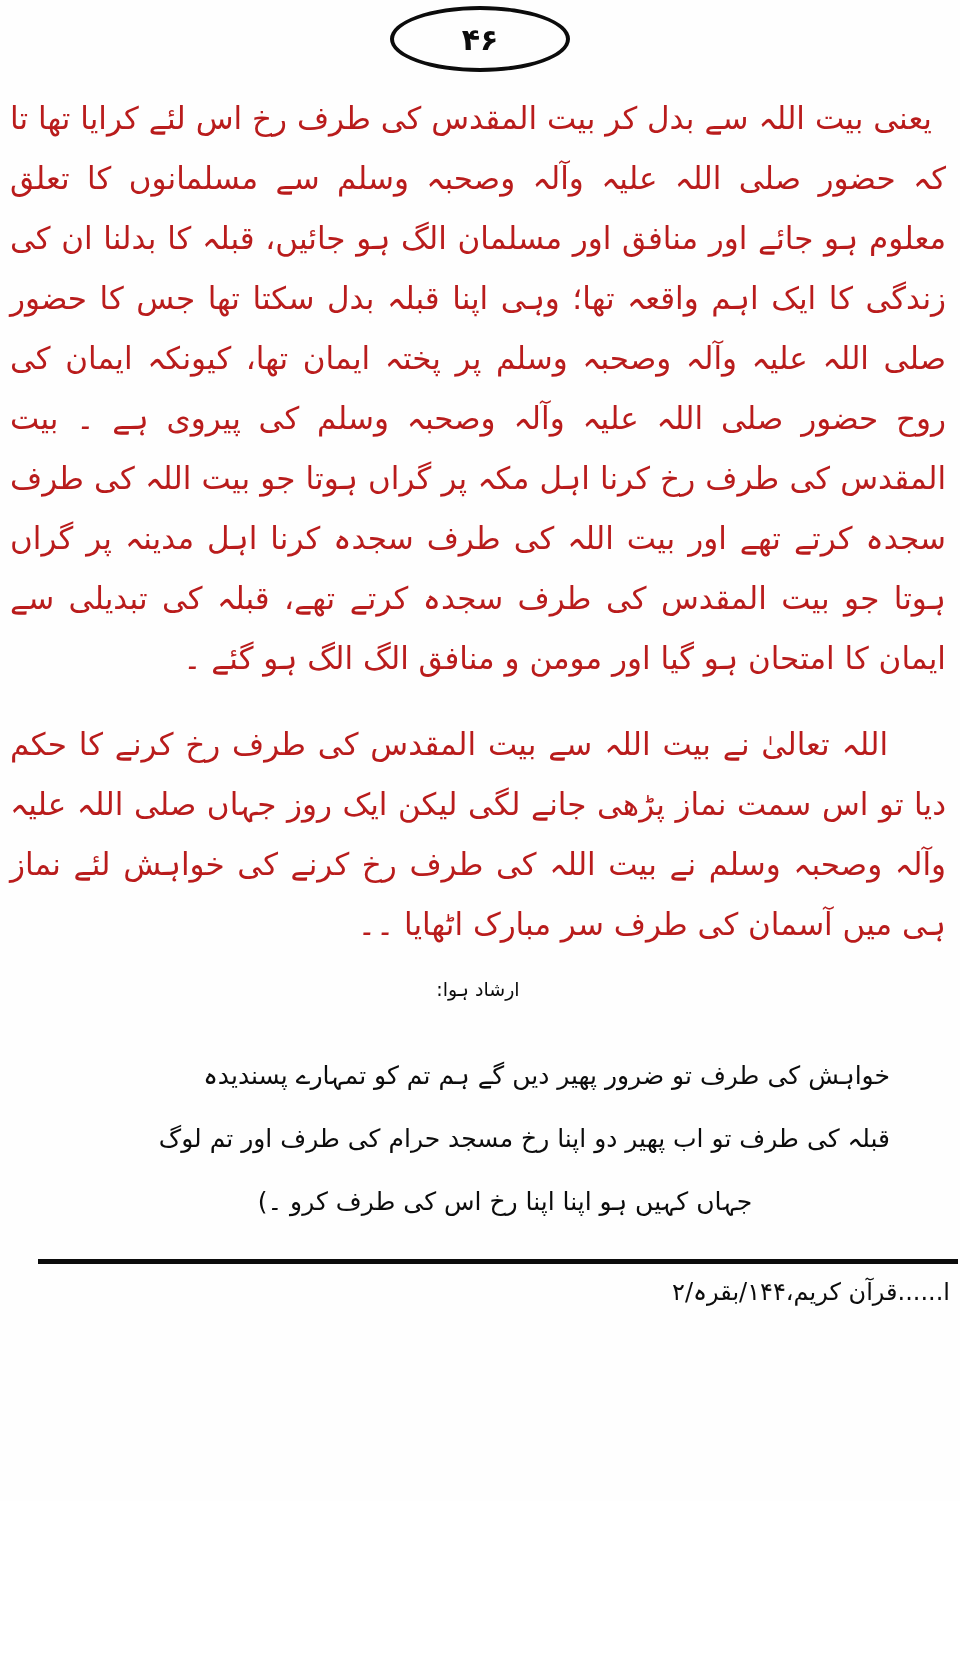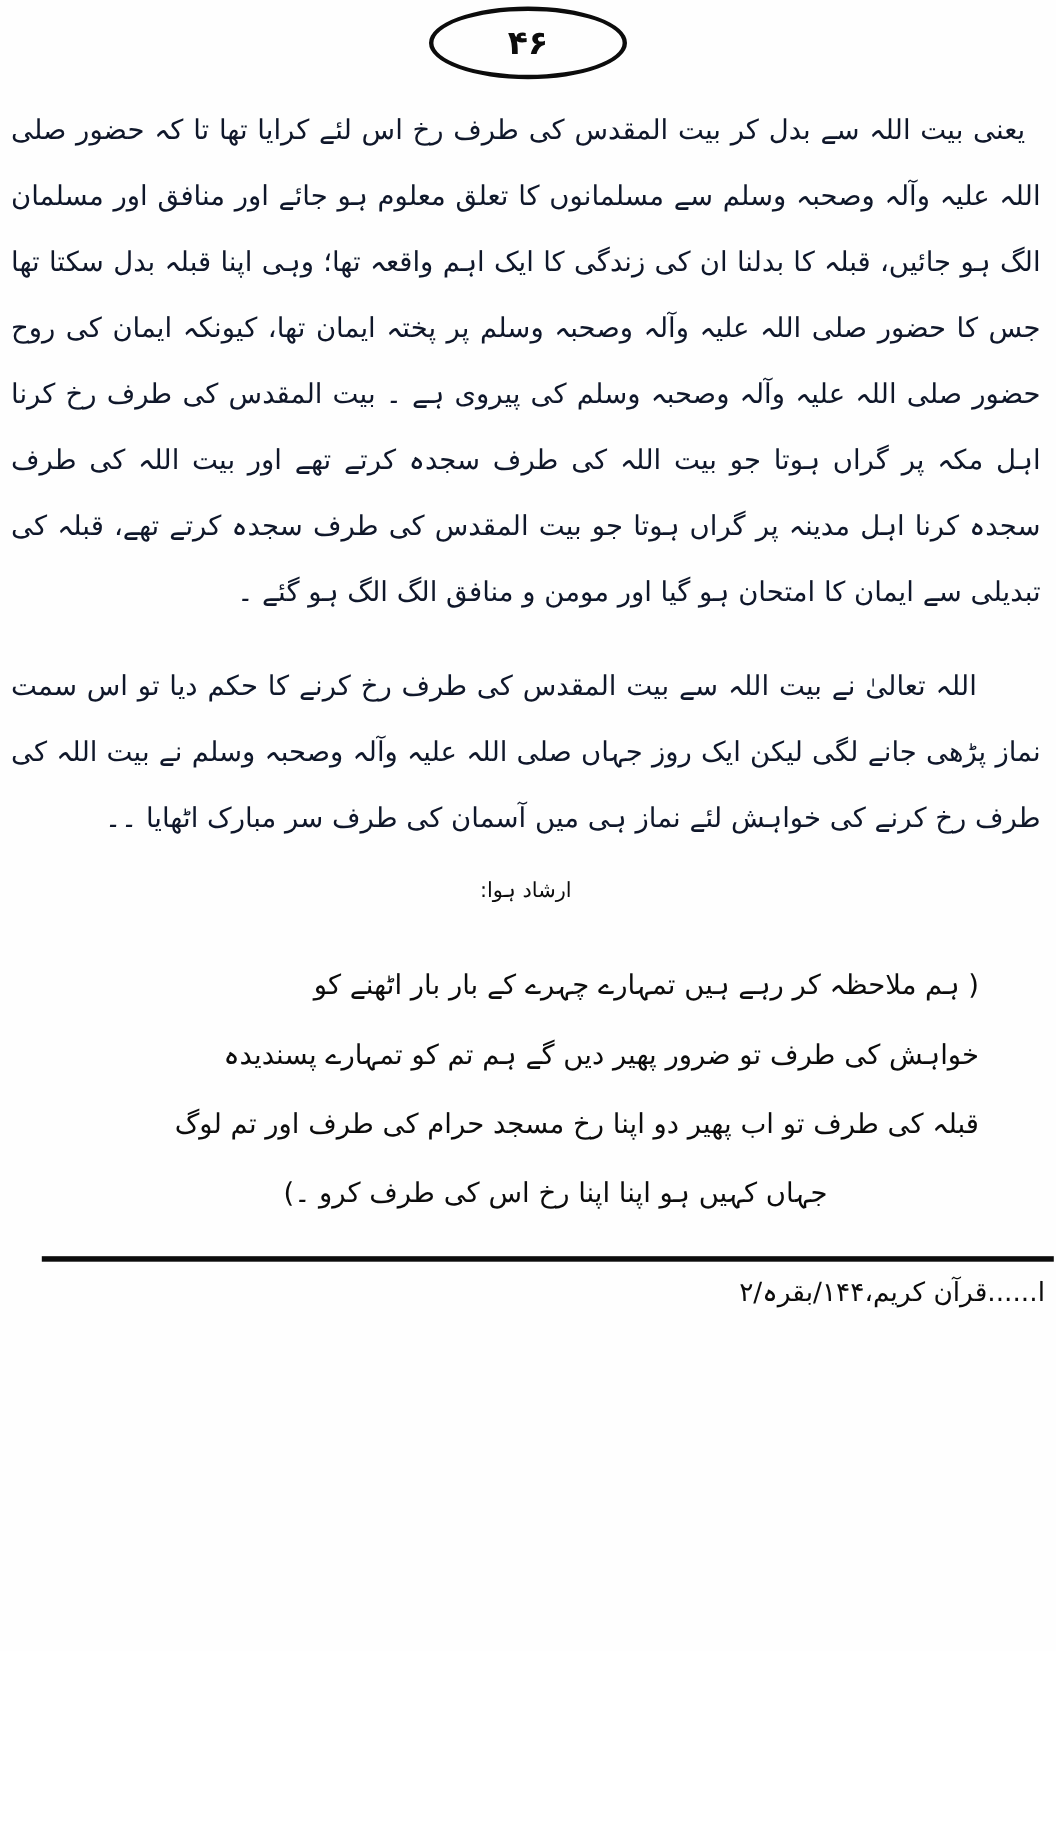--- a/index.html
+++ b/index.html
@@ -35,24 +35,24 @@
   .page-number-oval span {
     font-size: 30px;
     font-weight: bold;
     letter-spacing: 2px;
   }
   
   .body-para {
     direction: rtl;
     text-align: justify;
     text-align-last: right;
-    font-size: 25px;
+    font-size: 31px;
     line-height: 60px;
     padding: 0 14px 0 10px;
-    color: #0f172a;
+    color: #b91c1c;
   }
   .para-1 { margin-top: 16px; text-indent: 14px; }
   .para-2 { margin-top: 26px; text-indent: 58px; }
   .intro-line {
     direction: rtl;
     text-align: center;
     font-size: 19px;
     line-height: 58px;
     padding: 6px 14px 0 10px;
   }
@@ -111,21 +111,20 @@
   </div>
 
   <p class="body-para para-1">یعنی بیت اللہ سے بدل کر بیت المقدس کی طرف رخ اس لئے کرایا تھا تا کہ حضور صلی اللہ علیہ وآلہ وصحبہ وسلم سے مسلمانوں کا تعلق معلوم ہو جائے اور منافق اور مسلمان الگ ہو جائیں، قبلہ کا بدلنا ان کی زندگی کا ایک اہم واقعہ تھا؛ وہی اپنا قبلہ بدل سکتا تھا جس کا حضور صلی اللہ علیہ وآلہ وصحبہ وسلم پر پختہ ایمان تھا، کیونکہ ایمان کی روح حضور صلی اللہ علیہ وآلہ وصحبہ وسلم کی پیروی ہے ۔ بیت المقدس کی طرف رخ کرنا اہل مکہ پر گراں ہوتا جو بیت اللہ کی طرف سجدہ کرتے تھے اور بیت اللہ کی طرف سجدہ کرنا اہل مدینہ پر گراں ہوتا جو بیت المقدس کی طرف سجدہ کرتے تھے، قبلہ کی تبدیلی سے ایمان کا امتحان ہو گیا اور مومن و منافق الگ الگ ہو گئے ۔</p>
 
   <p class="body-para para-2">اللہ تعالیٰ نے بیت اللہ سے بیت المقدس کی طرف رخ کرنے کا حکم دیا تو اس سمت نماز پڑھی جانے لگی لیکن ایک روز جہاں صلی اللہ علیہ وآلہ وصحبہ وسلم نے بیت اللہ کی طرف رخ کرنے کی خواہش لئے نماز ہی میں آسمان کی طرف سر مبارک اٹھایا ۔۔</p>
 
   <p class="intro-line">ارشاد ہوا:</p>
 
 
   <div class="translation">
-    <div class="tr-line">( ہم  ملاحظہ کر رہے ہیں تمہارے چہرے کے بار بار اٹھنے کو</div>
     <div class="tr-line">خواہش کی طرف تو ضرور پھیر دیں گے ہم تم کو تمہارے پسندیدہ</div>
     <div class="tr-line">قبلہ کی طرف تو اب پھیر دو اپنا رخ مسجد حرام کی طرف اور تم لوگ</div>
     <div class="tr-line tr-center">جہاں کہیں ہو اپنا اپنا رخ اس کی طرف کرو ۔)</div>
   </div>
 
   <div class="footnote-rule"></div>
 
   <p class="footnote">ا......قرآن کریم،۱۴۴/بقرہ/۲</p>
 
 </div>

